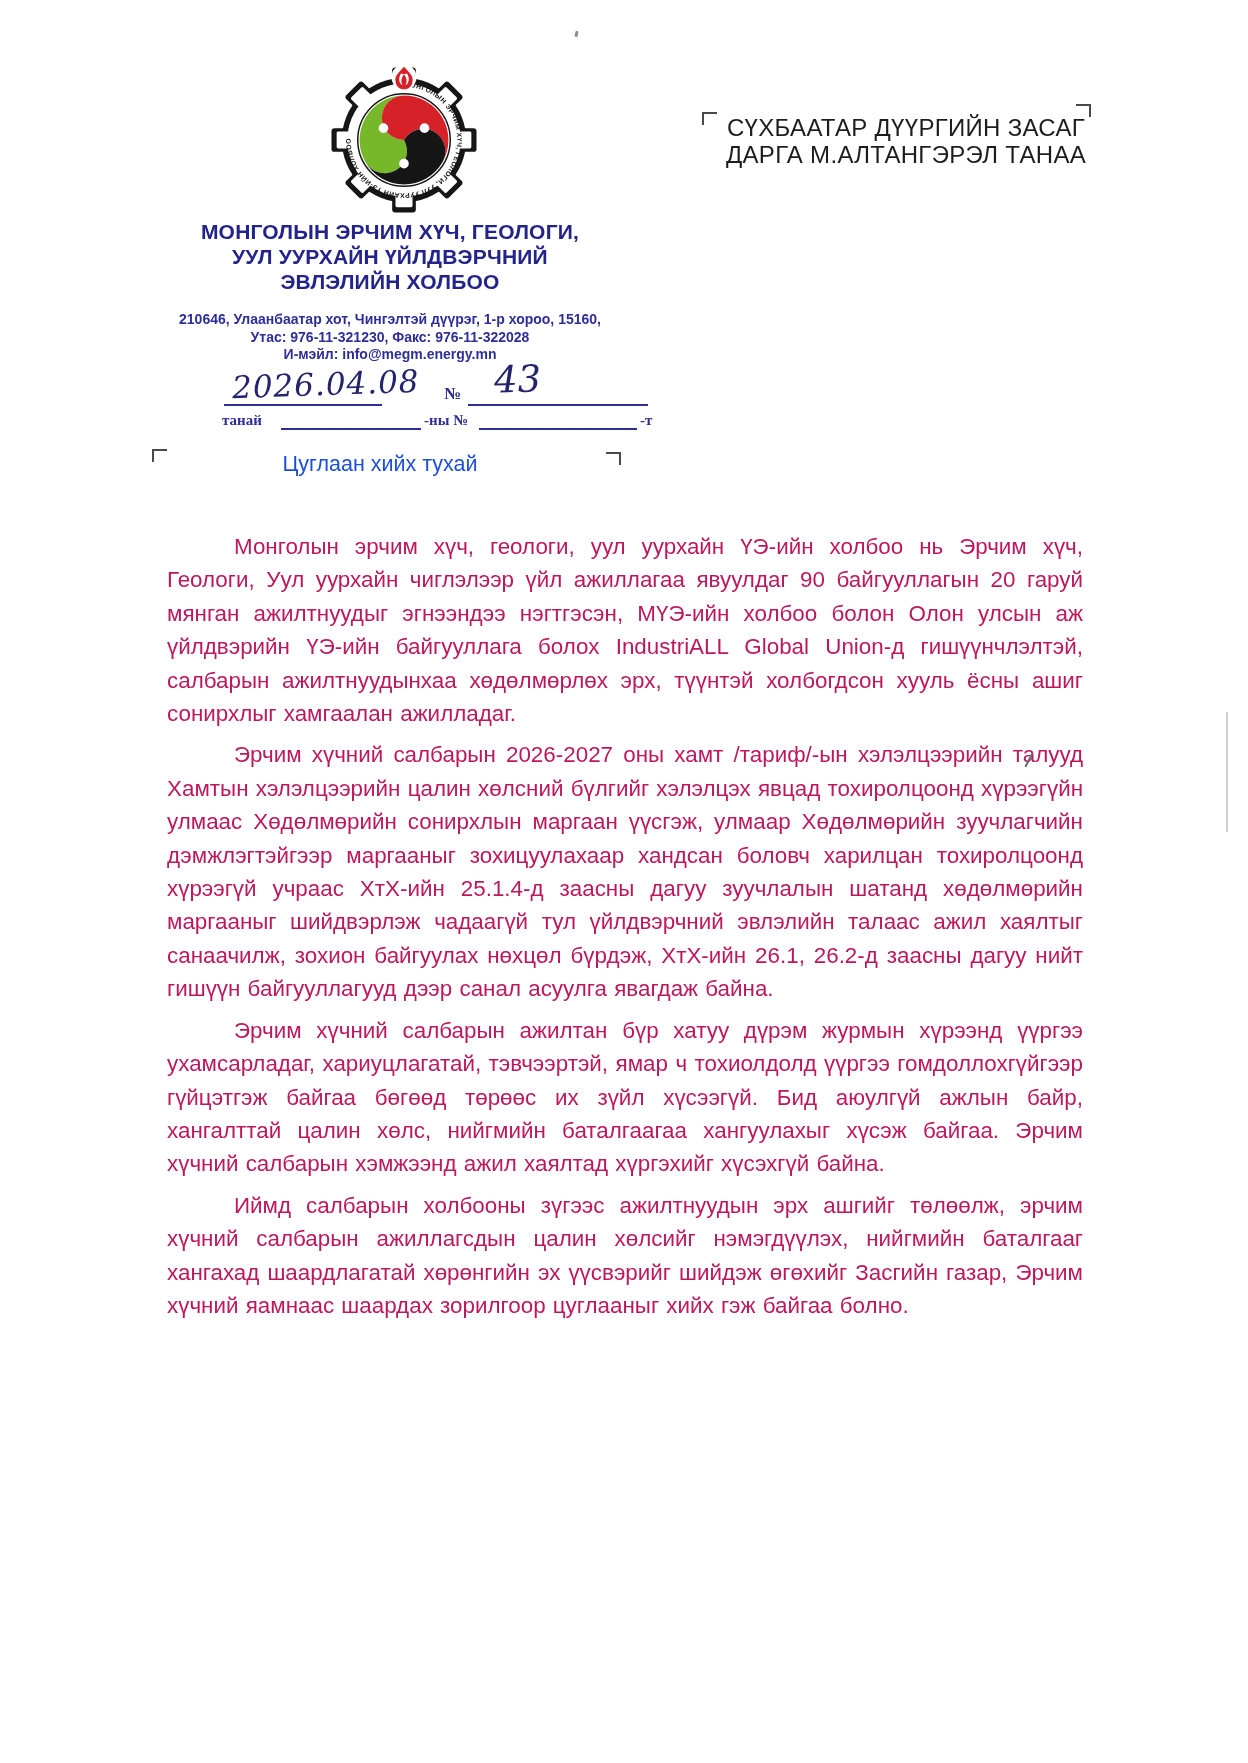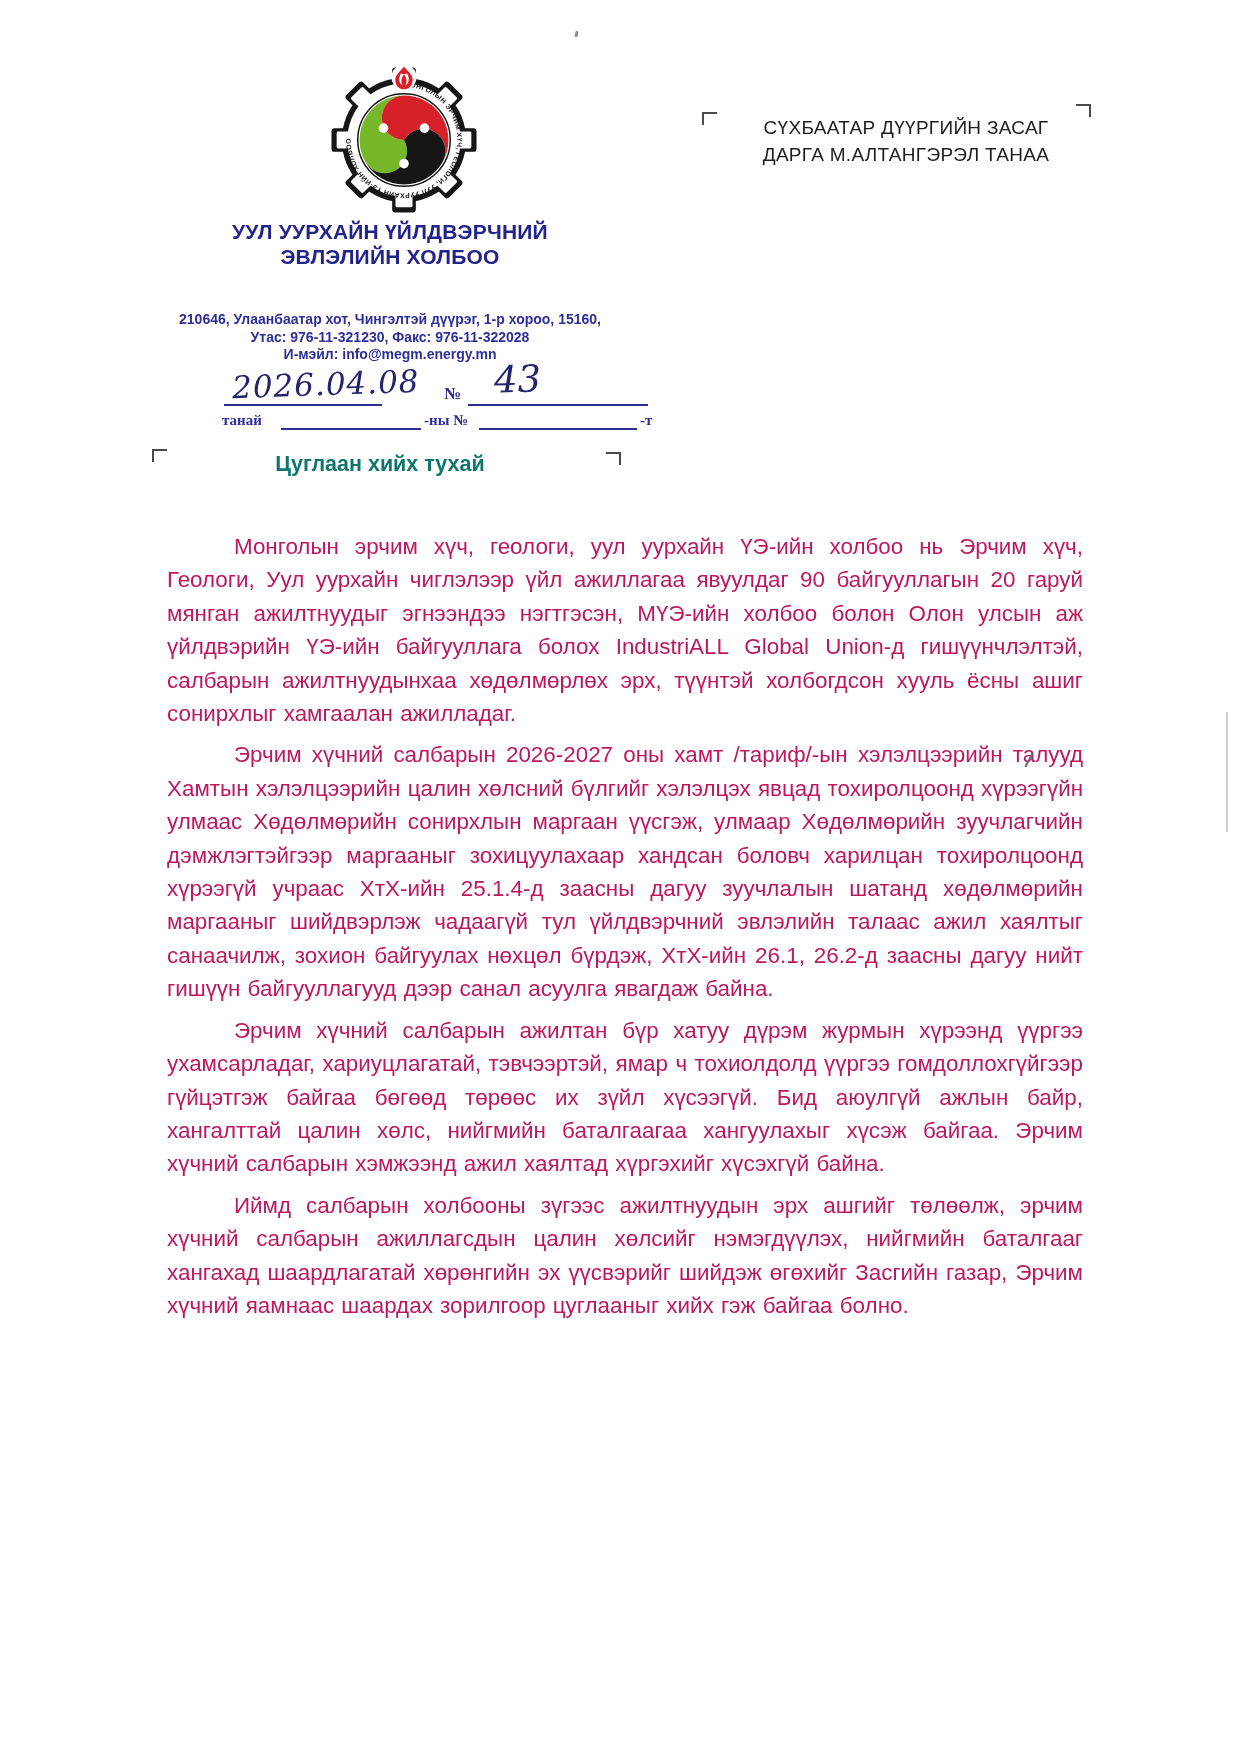--- a/index.html
+++ b/index.html
@@ -33,33 +33,33 @@
   .your-row  { position:absolute; top:412px; font-family:"Liberation Serif", serif;
                font-weight:bold; font-size:15px; color:#2e2e99; }
   .your-label  { left:222px; }
   .your-mid    { left:424px; }
   .your-suffix { left:640px; }
   .blankA { left:281px; top:400px; width:140px; height:28px; }
   .blankB { left:479px; top:400px; width:158px; height:28px; }
   
   .recipient {
     position:absolute; left:718px; top:114px; width:376px; text-align:center;
-    font-size:19px; line-height:27px; color:#1d1d1d; letter-spacing:.3px;
+    font-size:24px; line-height:27px; color:#1d1d1d; letter-spacing:.3px;
   }
   .corner { position:absolute; width:13px; height:11px; }
   .corner-open  { border-left:2px solid #4a4a4a; border-top:2px solid #4a4a4a; }
   .corner-close { border-right:2px solid #4a4a4a; border-top:2px solid #4a4a4a; }
   .c-rec-open  { left:702px; top:112px; }
   .c-rec-close { left:1076px; top:104px; }
   .c-sub-open  { left:152px; top:449px; }
   .c-sub-close { left:606px; top:452px; }
   
   .subject {
     position:absolute; left:200px; top:452px; width:360px; text-align:center;
-    font-size:21.5px; color:#0f766e;font-weight:bold;
+    font-size:21.5px; color:#1d4ed8;
   }
   
   .body-text {
     position:absolute; left:167px; top:530px; width:916px;
     font-size:22.4px; line-height:33.4px; text-align:justify; color:#be185d;
     word-spacing:1px;
   }
   .body-text p { margin:0 0 8px 0; text-indent:67px; }
   
   .speck { position:absolute; left:575px; top:31px; width:3px; height:6px;
@@ -122,20 +122,21 @@
       <g>
         <circle cx="100" cy="15" r="17" fill="#ffffff"></circle>
         <path d="M100,1 C93,9 87,13 88.5,21 C89.5,28 94,31.5 100,31.5 C106,31.5 110.5,28 111.5,21 C113,13 107,9 100,1 Z" fill="#d62128"></path>
         <path d="M96,10 C92,16 93,23 98,26 C95,20 97,15 100,11 Z" fill="#ffffff"></path>
         <path d="M104,10 C108,16 107,23 102,26 C105,20 103,15 100,11 Z" fill="#ffffff"></path>
       </g>
     </svg>
   </div>
 
   <div class="org-name">
+    <div>МОНГОЛЫН ЭРЧИМ ХҮЧ, ГЕОЛОГИ,</div>
     <div>УУЛ УУРХАЙН ҮЙЛДВЭРЧНИЙ</div>
     <div>ЭВЛЭЛИЙН ХОЛБОО</div>
   </div>
 
   <div class="address">
     <div>210646, Улаанбаатар хот, Чингэлтэй дүүрэг, 1-р хороо, 15160,</div>
     <div>Утас: 976-11-321230, Факс: 976-11-322028</div>
     <div>И-мэйл: info@megm.energy.mn</div>
   </div>
 

